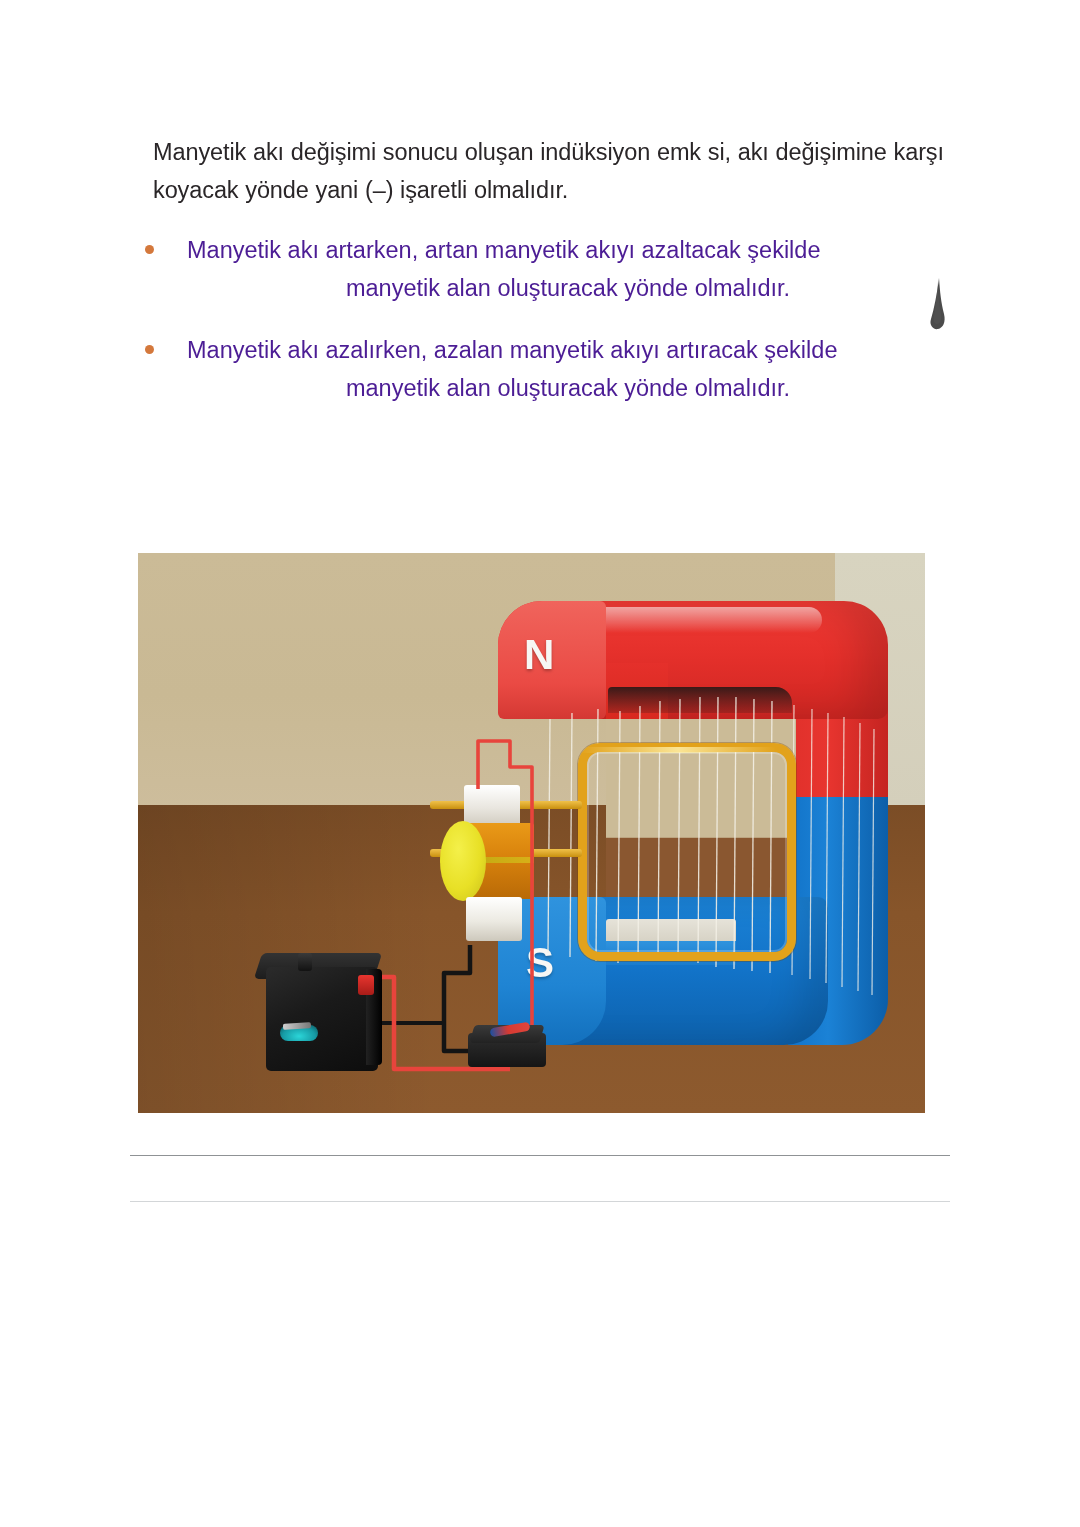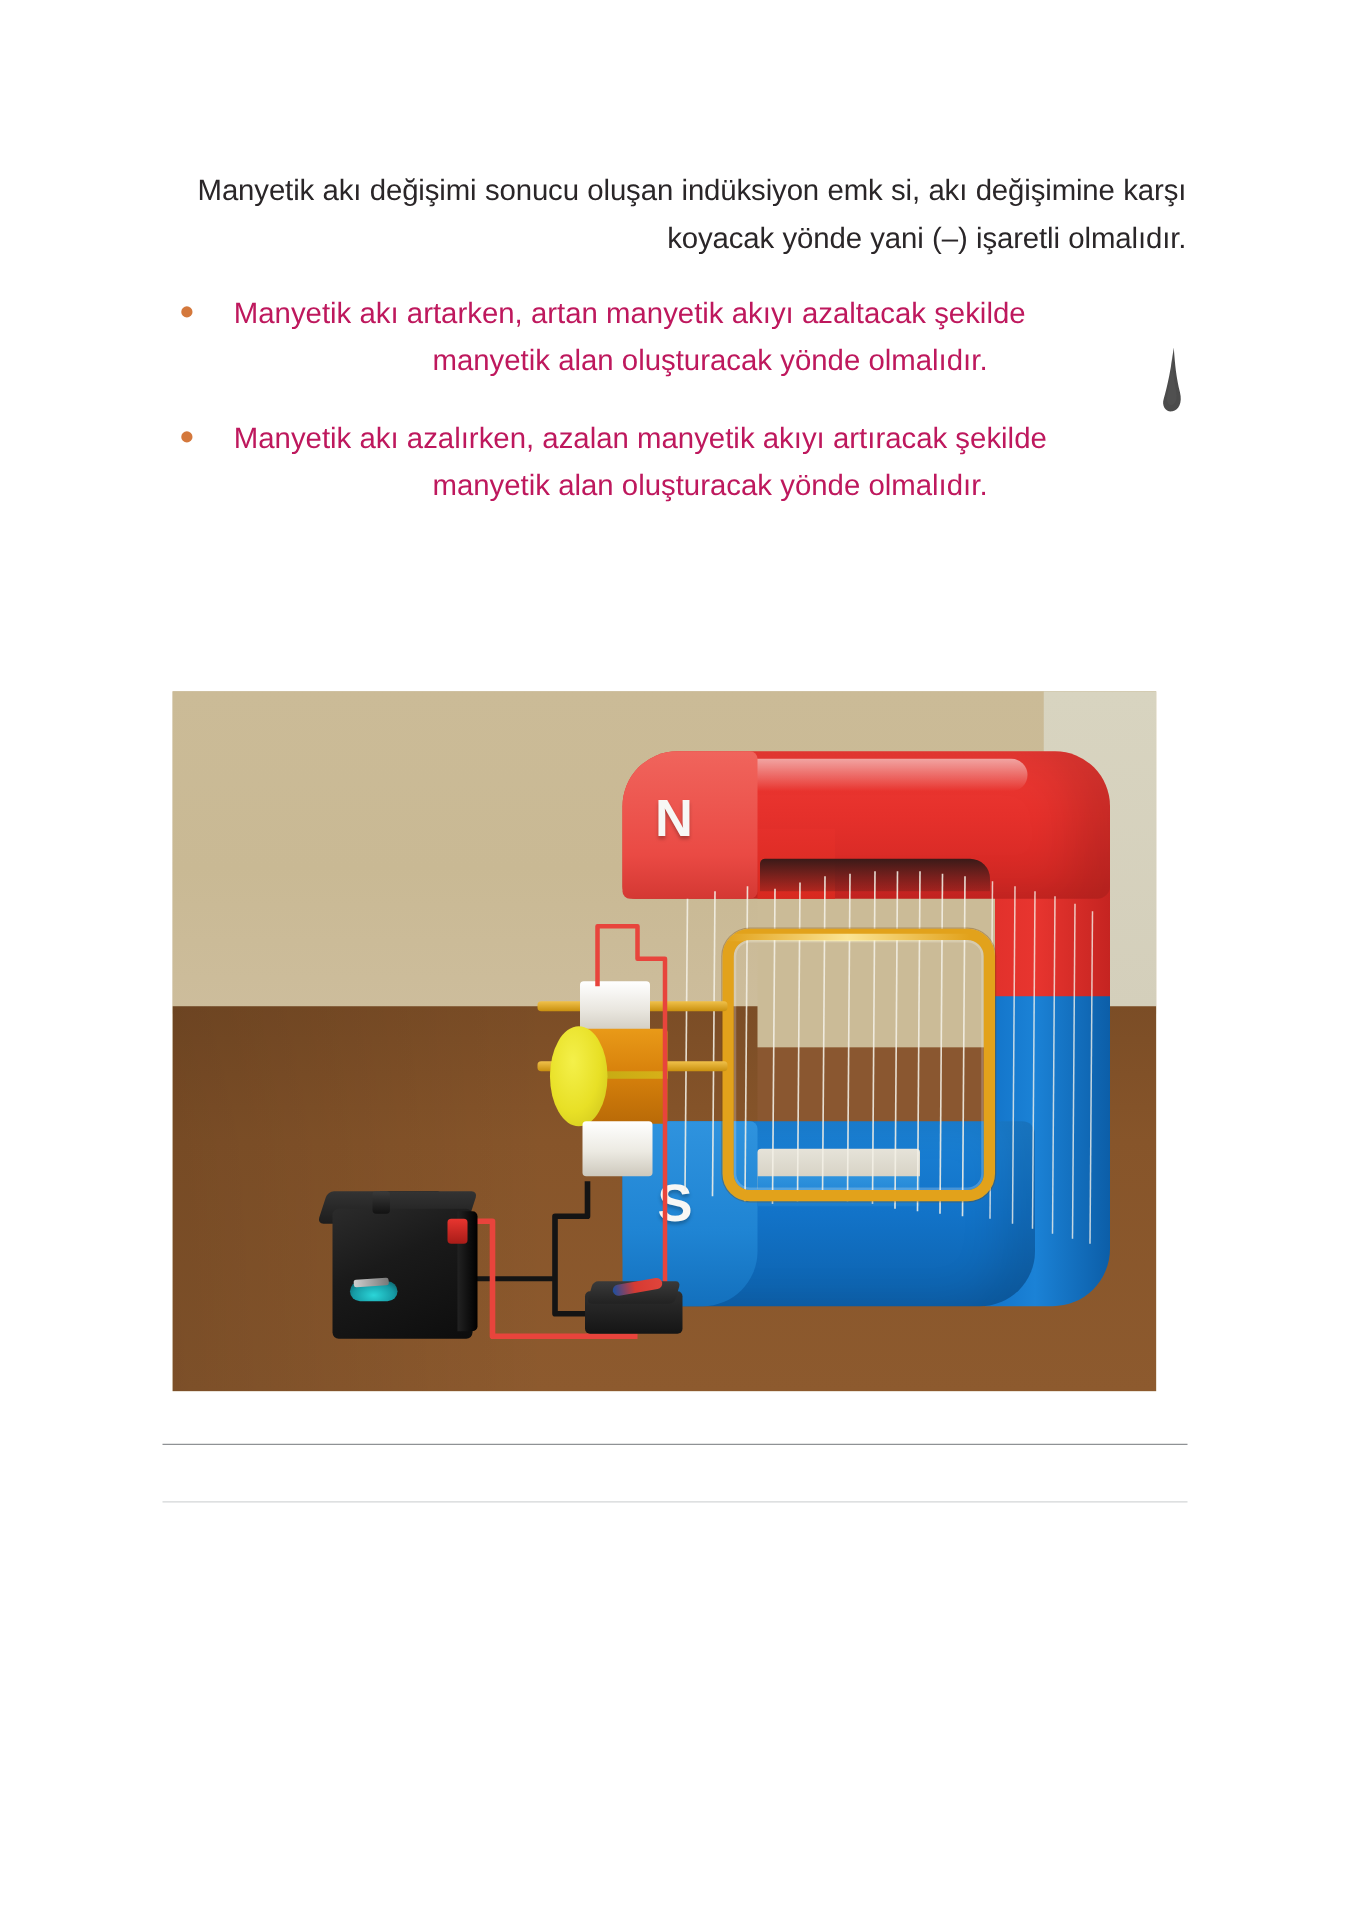--- a/index.html
+++ b/index.html
@@ -31,39 +31,39 @@
     top: 133px;
     width: 812px;
   }
 
   p.para {
     margin: 0 0 26px 16px;
     font-size: 23.5px;
     line-height: 38px;
     letter-spacing: -0.1px;
     color: #2a2628;
-    text-align: right;
+    text-align: left;
     word-spacing: 0.3px;
   }
   p.para.tight { margin-bottom: 22px; }
 
   .hl-lenz { color: #d4915a; }
 
   ul.bullets {
     list-style: none;
     margin: 0;
     padding: 0;
   }
   ul.bullets li {
     position: relative;
     margin: 0 0 24px 0;
     padding-left: 50px;
     font-size: 23.5px;
     line-height: 38px;
-    color: #be185d;
+    color: #4c1d95;
     text-align: justify;
     text-justify: inter-word;
   }
   ul.bullets li .dot {
     position: absolute;
     left: 8px;
     top: 14px;
     width: 9px;
     height: 9px;
     border-radius: 50%;

